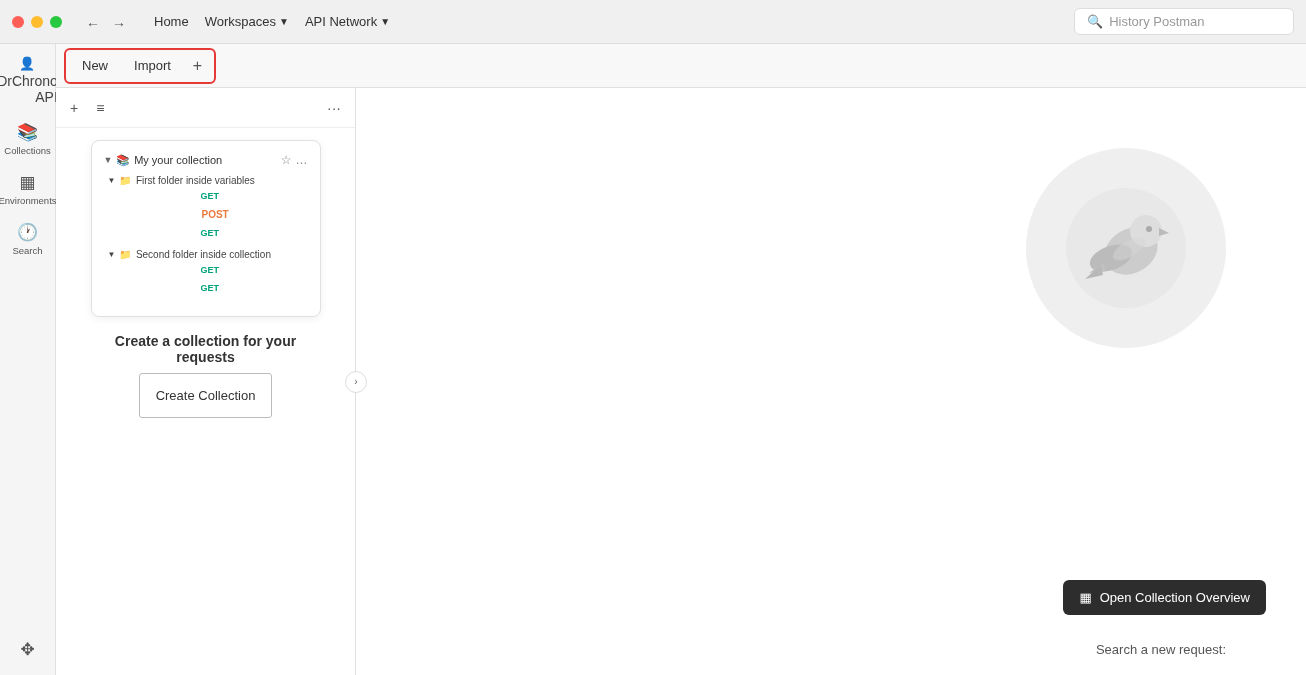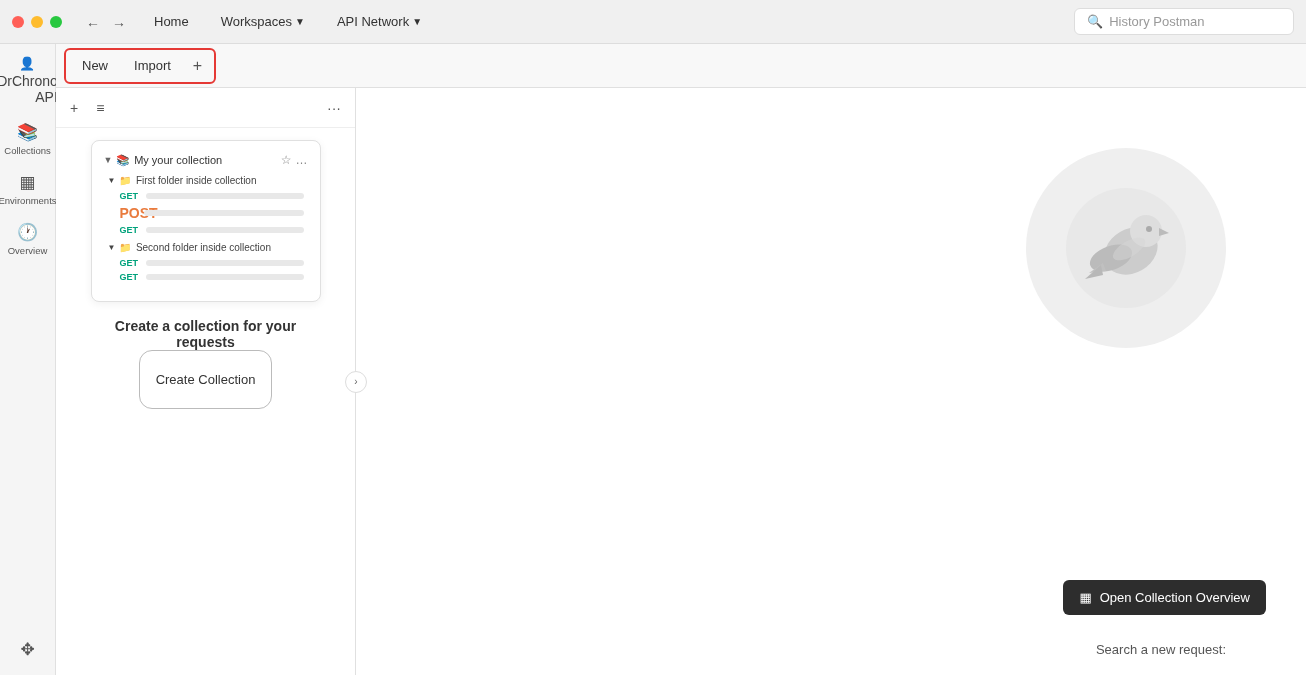--- a/index.html
+++ b/index.html
@@ -17,21 +17,21 @@
       border-bottom: 1px solid #ddd;
     }
     .window-controls { display: flex; gap: 7px; align-items: center; }
     .wc { width: 12px; height: 12px; border-radius: 50%; }
     .wc-close { background: #ff5f57; }
     .wc-min { background: #febc2e; }
     .wc-max { background: #28c840; }
     .nav-arrows { display: flex; gap: 4px; margin-left: 8px; }
     .nav-btn { background: none; border: none; cursor: pointer; color: #555; font-size: 14px; padding: 2px 4px; }
     .nav-btn:disabled { color: #ccc; cursor: default; }
-    .titlebar-links { display: flex; gap: 16px; align-items: center; margin-left: 4px; }
+    .titlebar-links { display: flex; gap: 0; align-items: center; margin-left: 4px; }
     .titlebar-link { font-size: 13px; color: #333; text-decoration: none; padding: 4px 8px; border-radius: 4px; cursor: pointer; display: flex; align-items: center; gap: 3px; }
     .chevron-down { font-size: 10px; }
     .search-bar {
       margin-left: auto;
       background: #fff;
       border: 1px solid #ddd;
       border-radius: 6px;
       padding: 5px 12px;
       display: flex;
       align-items: center;
@@ -108,30 +108,31 @@
       padding-left: 4px;
     }
     .folder-chevron { font-size: 8px; }
 
     .request-row {
       display: flex;
       align-items: center;
       gap: 4px;
       padding: 1px 4px 1px 16px;
       margin-bottom: 2px;
+      flex-direction: column;
     }
     .method-get { font-size: 9px; color: #00a27c; font-weight: 700; width: 22px; }
-    .method-post { font-size: 14px; color: #e97b3e; font-weight: 700; width: 20px; }
+    .method-post { font-size: 10px; color: #e97b3e; font-weight: 700; width: 20px; }
     .request-bar { height: 6px; background: #e8e8e8; border-radius: 3px; flex: 1; }
     .create-btn {
       border: 1px solid #bbb;
       background: #fff;
       color: #333;
-      padding: 21px 16px;
-      border-radius: 13px;
+      padding: 14px 16px;
+      border-radius: 3px;
       font-size: 13px;
       cursor: pointer;
     }
 
     
     .panel-toggle {
       position: absolute;
       right: -12px;
       top: 50%;
       transform: translateY(-50%);
@@ -287,21 +288,21 @@
     <div class="sidebar-item active">
       <span class="si-icon">📚</span>
       <span class="si-label">Collections</span>
     </div>
     <div class="sidebar-item">
       <span class="si-icon">▦</span>
       <span class="si-label">Environments</span>
     </div>
     <div class="sidebar-item">
       <span class="si-icon">🕐</span>
-      <span class="si-label">Overview</span>
+      <span class="si-label">Search</span>
     </div>
     <div style="flex:1;"></div>
     <div class="sidebar-item">
       <span class="si-icon">✥</span>
     </div>
   </div>
 
   <div style="position:relative; flex:1; display:flex; flex-direction:column;">
 
     <div style="height:44px; background:#f8f8f8; display:flex; align-items:center; padding:0 8px; border-bottom:1px solid #e0e0e0; position:relative; z-index:10;">
@@ -335,21 +336,21 @@
               <div class="card-actions">
                 <button class="card-action-btn">☆</button>
                 <button class="card-action-btn">…</button>
               </div>
             </div>
 
             <div class="folder-section">
               <div class="folder-title">
                 <span class="folder-chevron">▼</span>
                 <span>📁</span>
-                <span>First folder inside collection</span>
+                <span>First folder inside variables</span>
               </div>
               <div class="request-row">
                 <span class="method-get">GET</span>
                 <div class="request-bar" style="width:90px;"></div>
               </div>
               <div class="request-row">
                 <span class="method-post">POST</span>
                 <div class="request-bar" style="width:80px;"></div>
               </div>
               <div class="request-row">
@@ -369,21 +370,21 @@
                 <div class="request-bar" style="width:90px;"></div>
               </div>
               <div class="request-row">
                 <span class="method-get">GET</span>
                 <div class="request-bar" style="width:75px;"></div>
               </div>
             </div>
           </div>
 
           <div style="text-align:center; max-width:240px;">
-            <div style="font-size:14px;font-weight:600;color:#333;">Create a collection for your requests</div>
+            <div style="font-size:14px;font-weight:600;color:#333;margin-bottom:8px;">Create a collection for your requests</div>
             <button class="create-btn">Create Collection</button>
           </div>
 
         </div>
 
         <div class="panel-toggle">›</div>
       </div>
 
       <div class="right-main">
 

